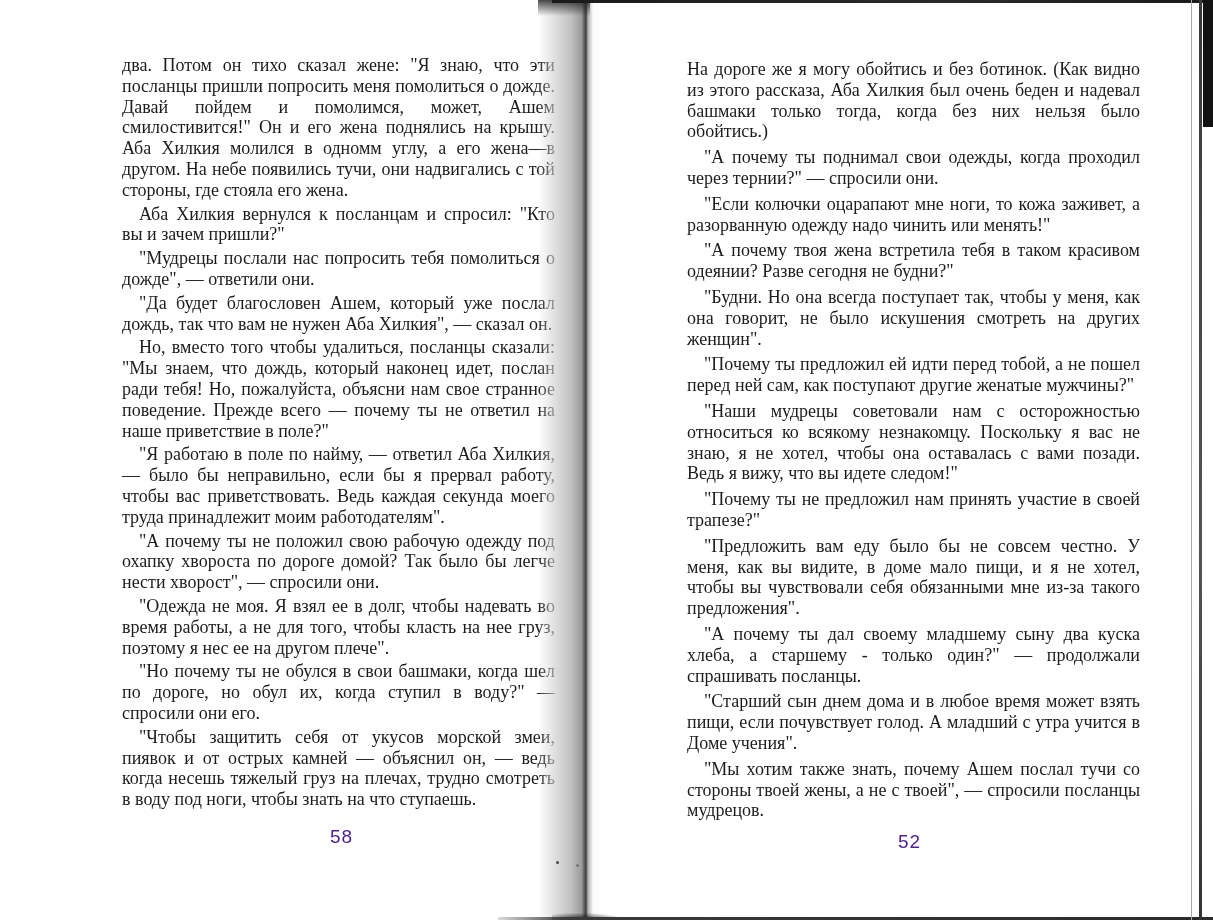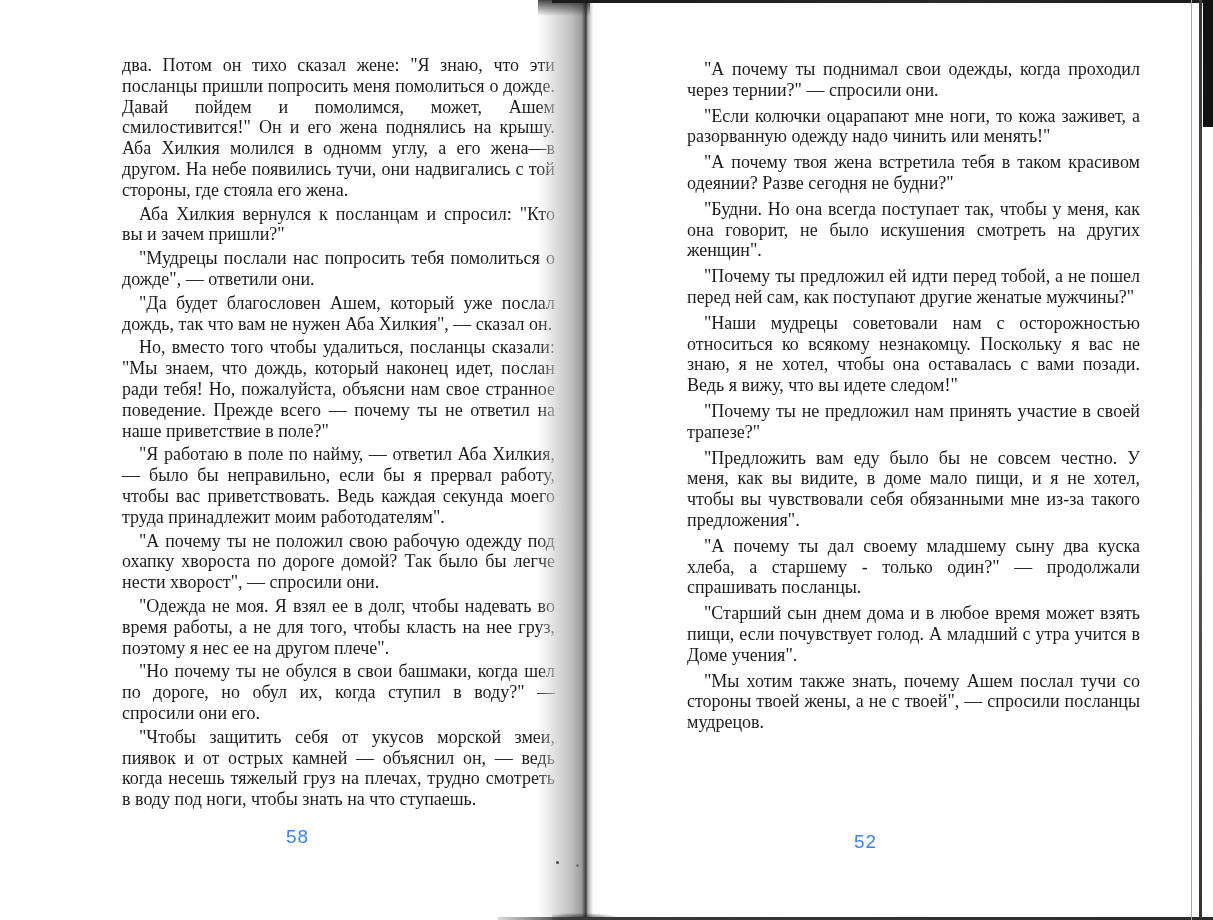--- a/index.html
+++ b/index.html
@@ -42,22 +42,23 @@
   #right-page-text {
     left: 687px;
     top: 59px;
     width: 453px;
   }
   #right-page-text p + p { margin-top: 5px; }
   .page-number {
     position: absolute;
     font-family: "Liberation Sans", sans-serif;
     font-size: 19px;
-    color: #3b82f6;
+    color: #4c1d95;
     letter-spacing: 1px;
+    margin-left: 44px;
   }
   #left-page-number  { left: 286px; top: 826px; }
   #right-page-number { left: 854px; top: 831px; }
 
   
   #gutter-shadow {
     position: absolute;
     left: 538px; top: 0; width: 64px; height: 920px;
     background:
       linear-gradient(90deg,
@@ -127,20 +128,21 @@
     <p>Но, вместо того чтобы удалиться, посланцы сказали: "Мы знаем, что дождь, который наконец идет, послан ради тебя! Но, пожалуйста, объясни нам свое странное поведение. Прежде всего — почему ты не ответил на наше приветствие в поле?"</p>
     <p>"Я работаю в поле по найму, — ответил Аба Хилкия, — было бы неправильно, если бы я прервал работу, чтобы вас приветствовать. Ведь каждая секунда моего труда принадлежит моим работодателям".</p>
     <p>"А почему ты не положил свою рабочую одежду под охапку хвороста по дороге домой? Так было бы легче нести хворост", — спросили они.</p>
     <p>"Одежда не моя. Я взял ее в долг, чтобы надевать во время работы, а не для того, чтобы класть на нее груз, поэтому я нес ее на другом плече".</p>
     <p>"Но почему ты не обулся в свои башмаки, когда шел по дороге, но обул их, когда ступил в воду?" — спросили они его.</p>
     <p>"Чтобы защитить себя от укусов морской змеи, пиявок и от острых камней — объяснил он, — ведь когда несешь тяжелый груз на плечах, трудно смотреть в воду под ноги, чтобы знать на что ступаешь.</p>
   </div>
   <div class="page-number" id="left-page-number">58</div>
 
   <div class="page-text" id="right-page-text">
+    <p class="no-indent">На дороге же я могу обойтись и без ботинок. (Как видно из этого рассказа, Аба Хилкия был очень беден и надевал башмаки только тогда, когда без них нельзя было обойтись.)</p>
     <p>"А почему ты поднимал свои одежды, когда проходил через тернии?" — спросили они.</p>
     <p>"Если колючки оцарапают мне ноги, то кожа заживет, а разорванную одежду надо чинить или менять!"</p>
     <p>"А почему твоя жена встретила тебя в таком красивом одеянии? Разве сегодня не будни?"</p>
     <p>"Будни. Но она всегда поступает так, чтобы у меня, как она говорит, не было искушения смотреть на других женщин".</p>
     <p>"Почему ты предложил ей идти перед тобой, а не пошел перед ней сам, как поступают другие женатые мужчины?"</p>
     <p>"Наши мудрецы советовали нам с осторожностью относиться ко всякому незнакомцу. Поскольку я вас не знаю, я не хотел, чтобы она оставалась с вами позади. Ведь я вижу, что вы идете следом!"</p>
     <p>"Почему ты не предложил нам принять участие в своей трапезе?"</p>
     <p>"Предложить вам еду было бы не совсем честно. У меня, как вы видите, в доме мало пищи, и я не хотел, чтобы вы чувствовали себя обязанными мне из-за такого предложения".</p>
     <p>"А почему ты дал своему младшему сыну два куска хлеба, а старшему - только один?" — продолжали спрашивать посланцы.</p>
     <p>"Старший сын днем дома и в любое время может взять пищи, если почувствует голод. А младший с утра учится в Доме учения".</p>

